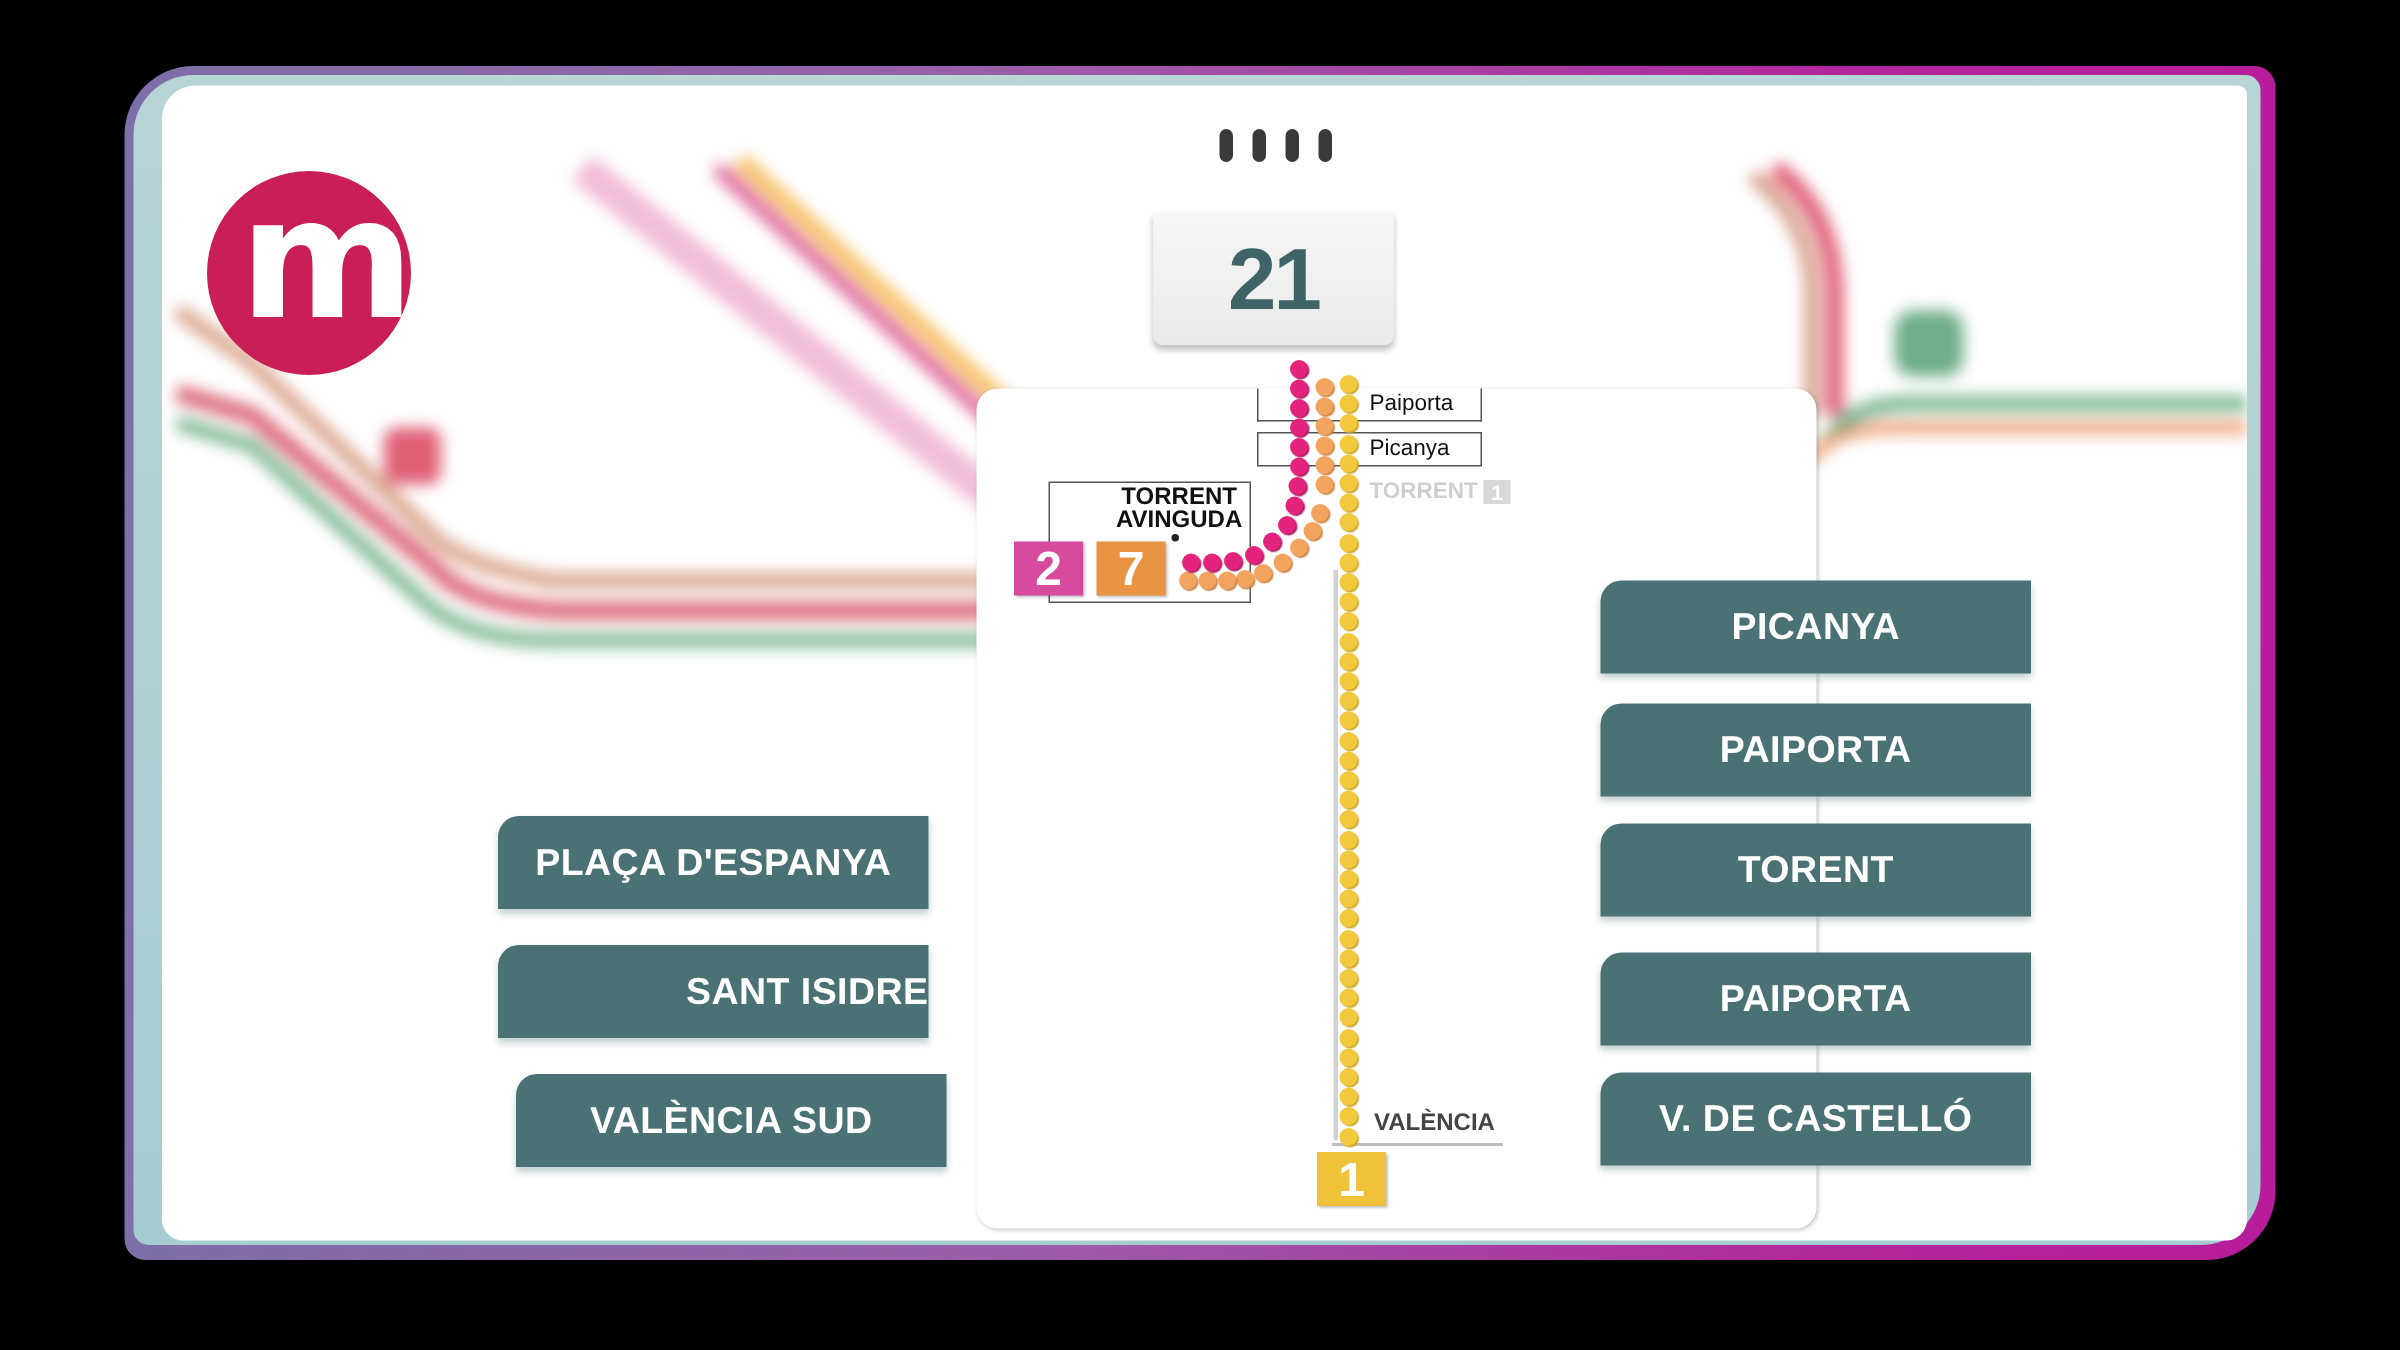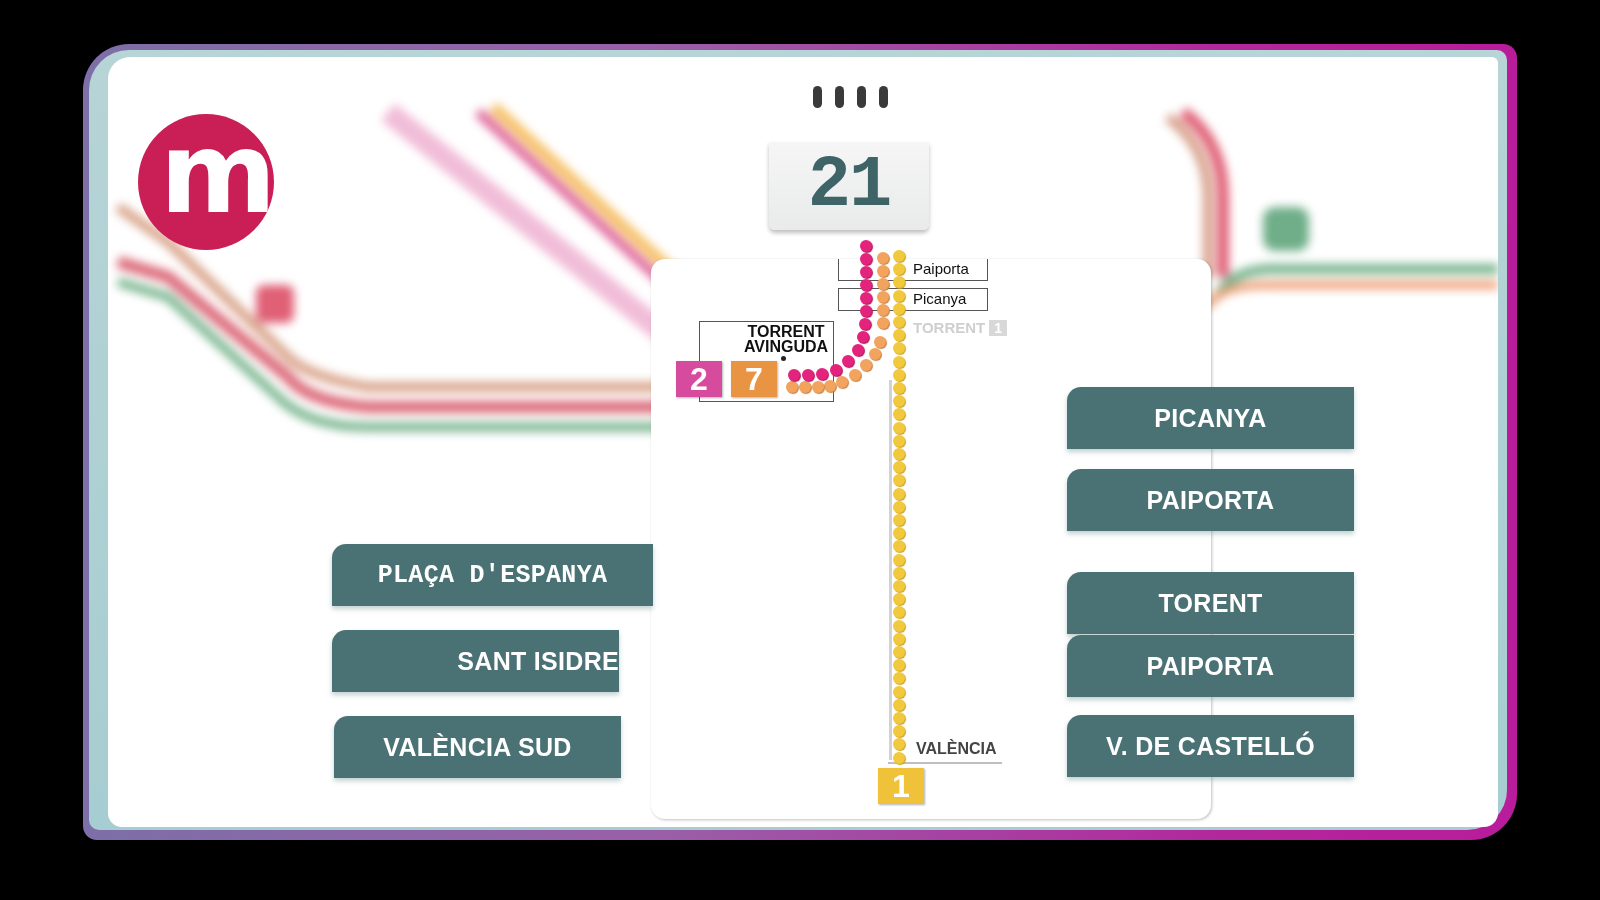--- a/index.html
+++ b/index.html
@@ -9,21 +9,21 @@
   .frame-inner{position:absolute;left:6px;top:6px;right:10px;bottom:10px;border-radius:40px 10px 40px 10px;
     background:linear-gradient(180deg,#b7d4d6 0%,#a6cdd1 100%);}
   .canvas{position:absolute;left:108px;top:57px;width:1390px;height:770px;background:#fff;border-radius:22px 6px 14px 14px;overflow:hidden;}
   .blur{filter:blur(6px);position:absolute;}
   .logo{position:absolute;left:138px;top:114px;width:136px;height:136px;border-radius:50%;background:#c91f56;display:flex;align-items:center;justify-content:center;overflow:hidden;}
   .logo span{color:#fff;font-weight:bold;font-size:112px;line-height:1;margin-top:-18px;margin-left:18px;font-family:"DejaVu Sans",sans-serif;letter-spacing:-6px;}
   .calendar{position:absolute;left:769px;top:86px;width:160px;height:146px;}
   .cal-top{position:absolute;left:0;top:8px;width:160px;height:48px;background:linear-gradient(#e11d2c,#c8101f);border-radius:10px 10px 0 0;display:flex;align-items:center;justify-content:center;padding-top:4px;box-sizing:border-box;}
   .cal-top span{color:#fff;font-weight:bold;font-size:20px;letter-spacing:0.5px;}
   .cal-body{position:absolute;left:0;top:56px;width:160px;height:88px;background:linear-gradient(#f6f6f6,#e9eaea);border-radius:0 0 6px 6px;box-shadow:0 3px 4px rgba(0,0,0,0.25);display:flex;align-items:center;justify-content:center;}
-  .cal-body span{color:#3e6468;font-weight:bold;font-size:72px;font-family:Liberation Mono, monospace;letter-spacing:-2px;}
+  .cal-body span{color:#3e6468;font-weight:bold;font-size:58px;font-family:Liberation Sans, sans-serif;letter-spacing:-2px;}
   .ring{position:absolute;top:0;width:9px;height:22px;border-radius:5px;background:#3a3a3a;}
   .panel{position:absolute;left:651px;top:259px;width:560px;height:560px;background:#fff;border-radius:14px;box-shadow:1px 1px 3px rgba(0,0,0,0.25);}
   .station-box{position:absolute;border:1px solid #555;background:#fff;font-size:15px;color:#111;}
   .pill{position:absolute;height:62px;background:#4a7274;color:#fff;font-weight:bold;font-size:25px;display:flex;align-items:center;justify-content:center;border-radius:14px 0 0 0;box-shadow:0 3px 5px rgba(120,150,150,0.45);letter-spacing:0.3px;}
   .line-badge{position:absolute;width:46px;height:36px;color:#fff;font-weight:bold;font-size:32px;display:flex;align-items:center;justify-content:center;box-shadow:1px 1px 2px rgba(0,0,0,0.3);}
   .dot{position:absolute;width:12px;height:12px;border-radius:50%;}
   .y{background:#f2c83c;box-shadow:1px 1px 1px #c9a42a;}
   .o{background:#f2a35e;box-shadow:1px 1px 1px #c98245;}
   .m{background:#e3237c;box-shadow:1px 1px 1px #a8195b;}
 </style>
@@ -169,37 +169,37 @@
     <div class="dot m" style="left: 859px; top: 318px;"></div>
     <div class="dot m" style="left: 857px; top: 331px;"></div>
     <div class="dot m" style="left: 852px; top: 344px;"></div>
     <div class="dot m" style="left: 842px; top: 355px;"></div>
     <div class="dot m" style="left: 830px; top: 364px;"></div>
     <div class="dot m" style="left: 816px; top: 368px;"></div>
     <div class="dot m" style="left: 802px; top: 369px;"></div>
     <div class="dot m" style="left: 788px; top: 369px;"></div>
   </div>
 
-<div class="pill" style="left:332px;top:544px;width:321px;font-family:Liberation Mono, monospace;">
+<div class="pill" style="left:332px;top:544px;width:287px;">
     <span>PLAÇA D'ESPANYA</span>
   </div>
 <div class="pill" style="left:332px;top:630px;width:287px;justify-content:flex-end;">
     <span>SANT ISIDRE</span>
   </div>
-<div class="pill" style="left:334px;top:716px;width:287px;">
+<div class="pill" style="left:344px;top:716px;width:287px;">
     <span>VALÈNCIA SUD</span>
   </div>
 
 <div class="pill" style="left:1067px;top:387px;width:287px;">
     <span>PICANYA</span>
   </div>
 <div class="pill" style="left:1067px;top:469px;width:287px;">
     <span>PAIPORTA</span>
   </div>
-<div class="pill" style="left:1067px;top:549px;width:287px;margin-top:23px;">
+<div class="pill" style="left:1067px;top:549px;width:287px;">
     <span>TORENT</span>
   </div>
 <div class="pill" style="left:1067px;top:635px;width:287px;">
     <span>PAIPORTA</span>
   </div>
 <div class="pill" style="left:1067px;top:715px;width:287px;">
     <span>V. DE CASTELLÓ</span>
   </div>
 
 </body></html>

